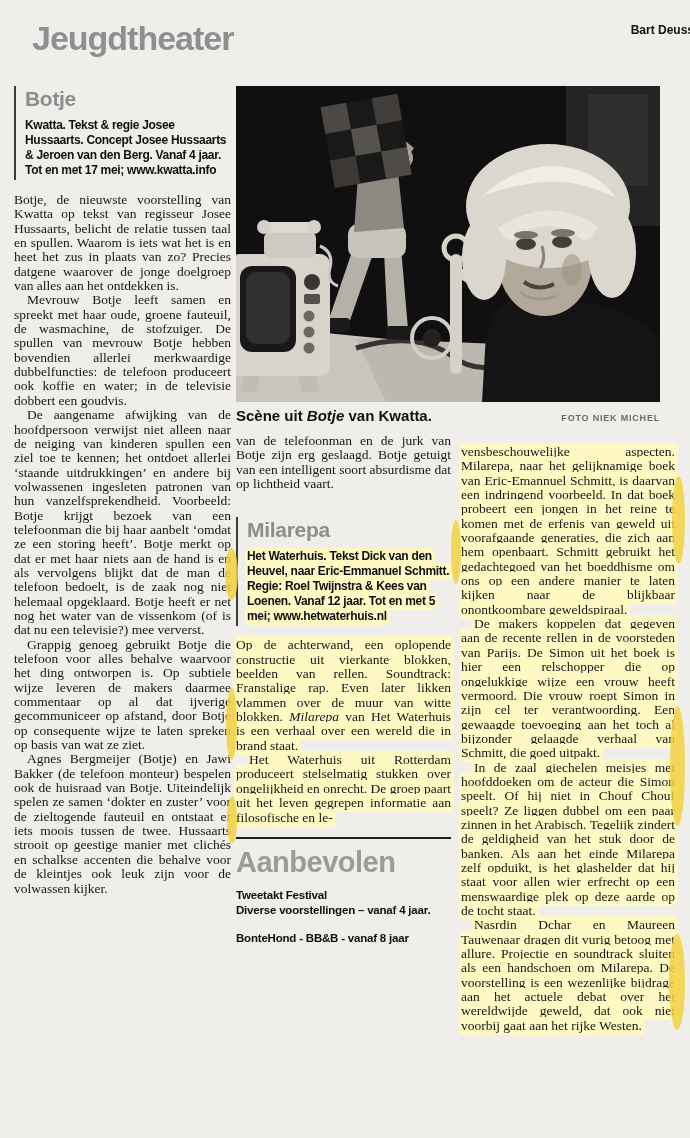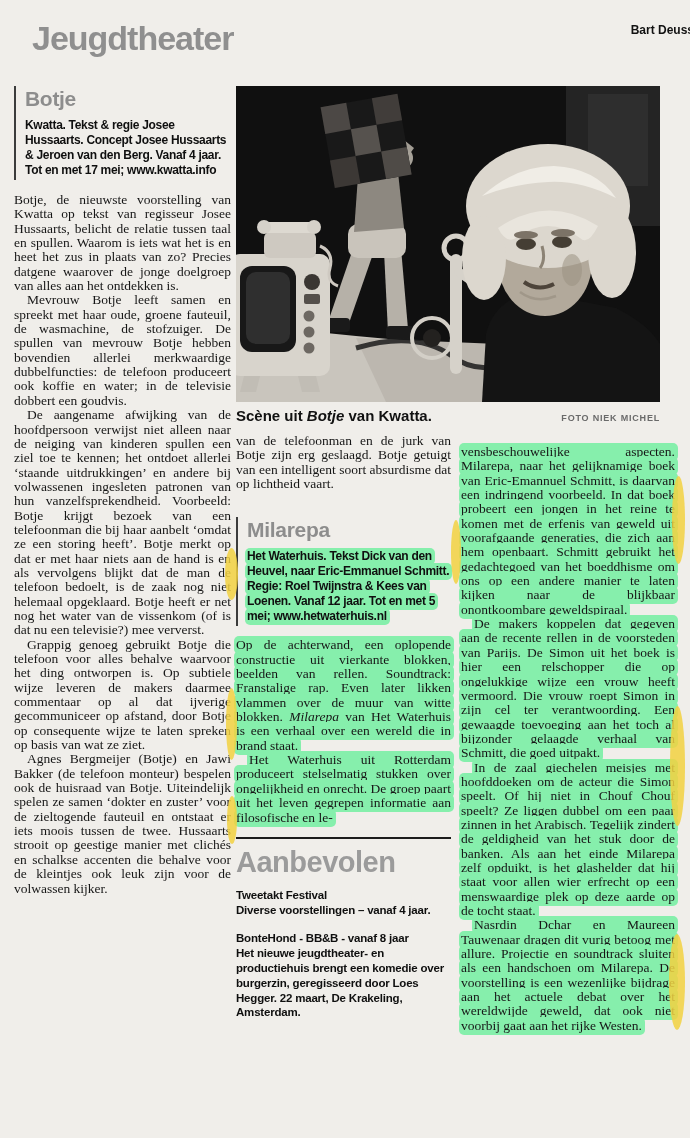--- a/index.html
+++ b/index.html
@@ -21,21 +21,21 @@
   .section-heading{font-family:"Liberation Sans",sans-serif;font-weight:bold;font-size:21px;line-height:23px;
                    color:#8d8d8d;letter-spacing:-0.3px;margin:0 0 8px 0;}
   .credits{font-family:"Liberation Sans",sans-serif;font-weight:bold;font-size:12px;line-height:15px;
            letter-spacing:-0.3px;color:#0f0f0f;margin:0;}
   
   .paras{margin-top:13px;}
   .para{margin:0;font-size:13.5px;line-height:14.35px;text-align:justify;hyphens:auto;}
   .para + .para{text-indent:13px;}
   .contin{margin:0;font-size:13.5px;line-height:14.35px;text-align:justify;}
   
-  .hl{background:#86efac;padding:1px 3px 2px 2px;margin:0 -3px 0 -2px;border-radius:5px;
+  .hl{background:#fef9c3;padding:1px 3px 2px 2px;margin:0 -3px 0 -2px;border-radius:5px;
       -webkit-box-decoration-break:clone;box-decoration-break:clone;}
   .smudge{position:absolute;background:#f2d141;opacity:0.85;border-radius:50%;}
   
   .photo-fig{position:absolute;left:236px;top:86px;width:424px;}
   .photo-frame{width:424px;height:316px;background:#101010;display:block;}
   .caption-row{display:flex;justify-content:space-between;align-items:baseline;margin-top:5px;}
   .caption{font-family:"Liberation Sans",sans-serif;font-weight:bold;font-size:15px;color:#111;}
   .photo-credit{font-family:"Liberation Sans",sans-serif;font-size:9px;font-weight:600;color:#6a6a6a;letter-spacing:0.8px;padding-left:6px;}
   
   .milarepa-block{margin-top:26px;}
@@ -160,21 +160,20 @@
       </div>
 
     <div class="agenda">
       <h2 class="agenda-heading">Aanbevolen</h2>
       <div class="agenda-entry">
         <p>Tweetakt Festival</p>
         <p>Diverse voorstellingen – vanaf 4 jaar.</p>
       </div>
       <div class="agenda-entry">
         <p>BonteHond - BB&amp;B - vanaf 8 jaar</p>
-        <p>Het nieuwe jeugdtheater- en productiehuis brengt een komedie over burgerzin, geregisseerd door Loes Hegger. 22 maart, De Krakeling, Amsterdam.</p>
       </div>
     </div>
   </div>
 
   <div class="col col3">
       <p class="para"><span class="hl">vensbeschouwelijke aspecten. Milarepa, naar het gelijknamige boek van Eric-Emannuel Schmitt, is daarvan een indringend voorbeeld. In dat boek probeert een jongen in het reine te komen met de erfenis van geweld uit voorafgaande generaties, die zich aan hem openbaart. Schmitt gebruikt het gedachtegoed van het boeddhisme om ons op een andere manier te laten kijken naar de blijkbaar onontkoombare geweldspiraal.</span></p>
       <p class="para"><span class="hl">De makers koppelen dat gegeven aan de recente rellen in de voorsteden van Parijs. De Simon uit het boek is hier een relschopper die op ongelukkige wijze een vrouw heeft vermoord. Die vrouw roept Simon in zijn cel ter verantwoording. Een gewaagde toevoeging aan het toch al bijzonder gelaagde verhaal van Schmitt, die goed uitpakt.</span></p>
       <p class="para"><span class="hl">In de zaal giechelen meisjes met hoofddoeken om de acteur die Simon speelt. Of hij niet in Chouf Chouf speelt? Ze liggen dubbel om een paar zinnen in het Arabisch. Tegelijk zindert de geldigheid van het stuk door de banken. Als aan het einde Milarepa zelf opduikt, is het glashelder dat hij staat voor allen wier erfrecht op een menswaardige plek op deze aarde op de tocht staat.</span></p>
       <p class="para"><span class="hl">Nasrdin Dchar en Maureen Tauwenaar dragen dit vurig betoog met allure. Projectie en soundtrack sluiten als een handschoen om Milarepa. De voorstelling is een wezenlijke bijdrage aan het actuele debat over het wereldwijde geweld, dat ook niet voorbij gaat aan het rijke Westen.</span></p>
     </div>

